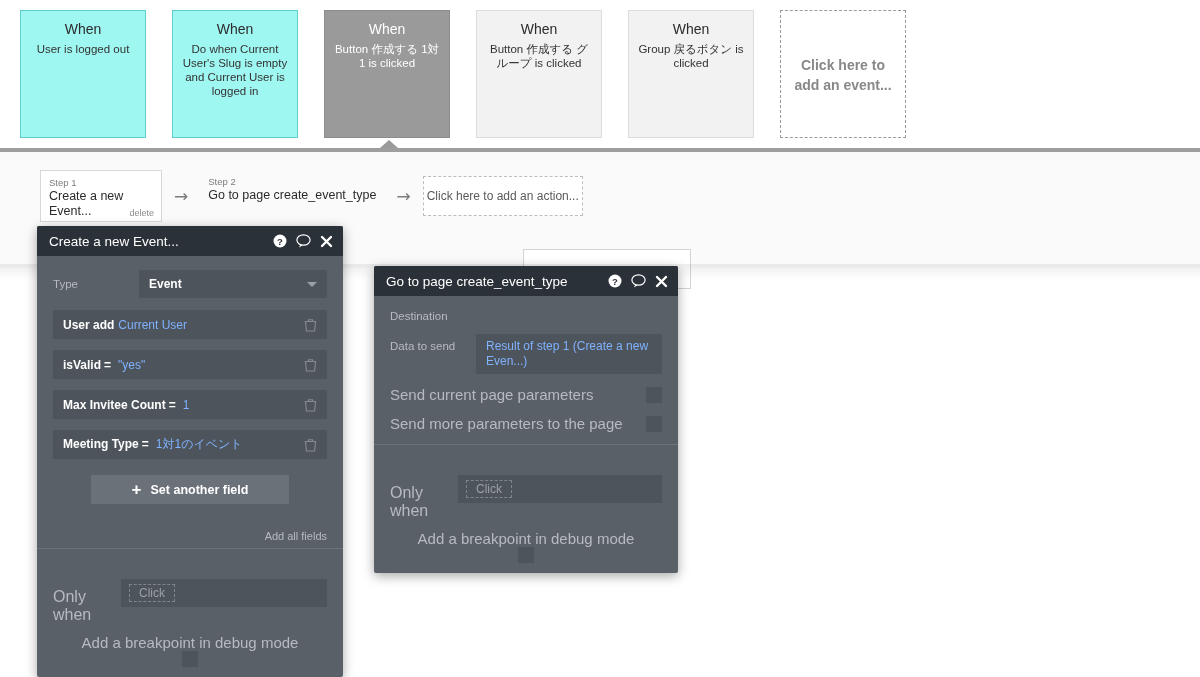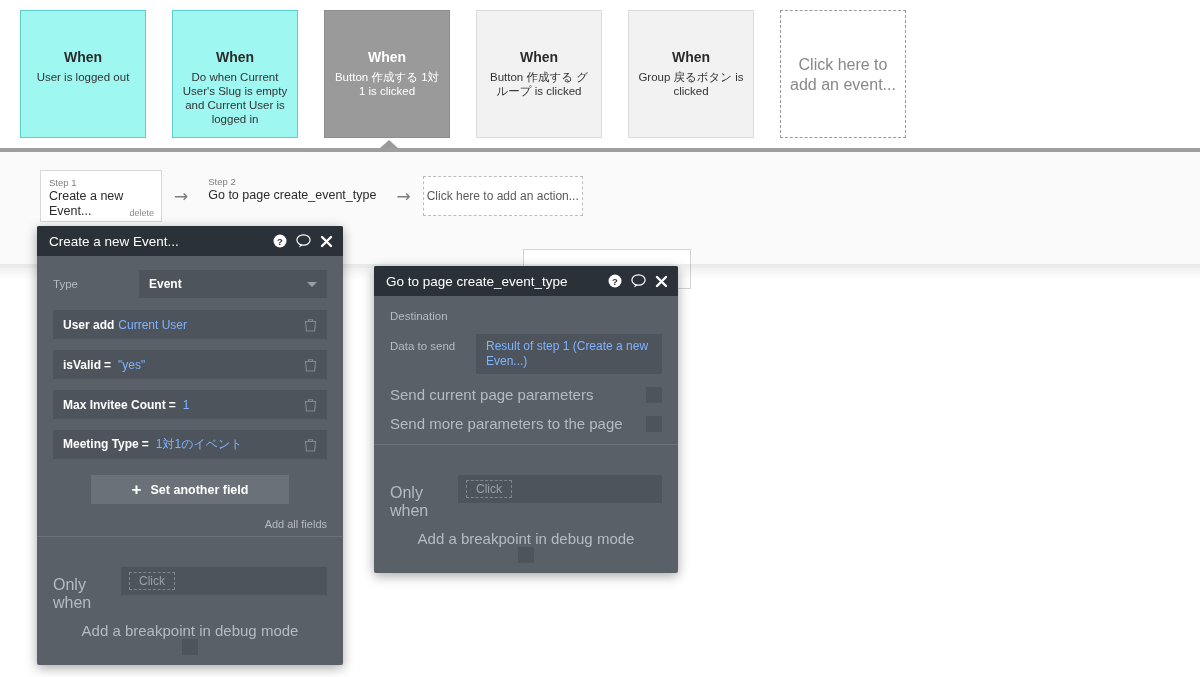--- a/index.html
+++ b/index.html
@@ -19,36 +19,36 @@
   }
   .event-card {
     position: absolute; top: 10px;
     width: 126px; height: 128px;
     display: flex; flex-direction: column;
     align-items: center; justify-content: flex-start;
     padding: 10px 8px 8px 8px;
     text-align: center;
   }
   .event-card .ev-when {
-    font-size: 14px; font-weight: 700; color: #2b2b2b;
-    margin-bottom: 5px; line-height: 16px; margin-top: 28px;
+    font-size: 14px; font-weight: 400; color: #2b2b2b;
+    margin-bottom: 5px; line-height: 16px;
   }
   .event-card .ev-desc {
     font-size: 11.5px; color: #333; line-height: 14px;
   }
   .card-cyan { background: #9ff7f2; border: 1px solid #5fcfcb; }
   .card-selected { background: #9a9a9a; border: 1px solid #8d8d8d; }
   .card-selected .ev-when, .card-selected .ev-desc { color: #ffffff; }
   .card-plain { background: #f2f2f2; border: 1px solid #dcdcdc; }
   .card-add {
     background: #ffffff; border: 1px dashed #9a9a9a;
     justify-content: center;
   }
   .card-add .ev-add-text {
-    font-size: 16px; color: #888; line-height: 20px;
+    font-size: 14px; color: #888; line-height: 20px; font-weight: bold;
   }
   .sel-caret {
     position: absolute; left: 380px; top: 140px;
     width: 0; height: 0;
     border-left: 9px solid transparent;
     border-right: 9px solid transparent;
     border-bottom: 8px solid #9a9a9a;
   }
 
   
@@ -155,21 +155,21 @@
 
   .set-field-btn {
     width: 198px; height: 29px; margin: 16px auto 0 auto;
     background: #6a7178;
     display: flex; align-items: center; justify-content: center;
     gap: 9px; color: #ffffff; font-size: 12.5px; font-weight: 700;
   }
   .plus { font-size: 17px; line-height: 1; font-weight: 700; }
   .add-all {
     text-align: right; font-size: 11px; color: #b6bbc1;
-    margin-top: 14px; margin-bottom: 6px;
+    margin-top: 26px; margin-bottom: 6px;
   }
   .dlg-divider { height: 1px; background: #6b727a; margin: 0 -16px 12px -16px; }
 
   .onlywhen-row { display: flex; align-items: center; margin-bottom: 10px; }
   .onlywhen-row .ow-label { width: 68px; flex: none; font-size: 16px; color: #b6bbc1; margin-top: 27px; }
   .onlywhen-ctl {
     flex: 1; height: 28px; background: #4e545b;
     display: flex; align-items: center; padding: 0 8px;
   }
   .ow-placeholder {

